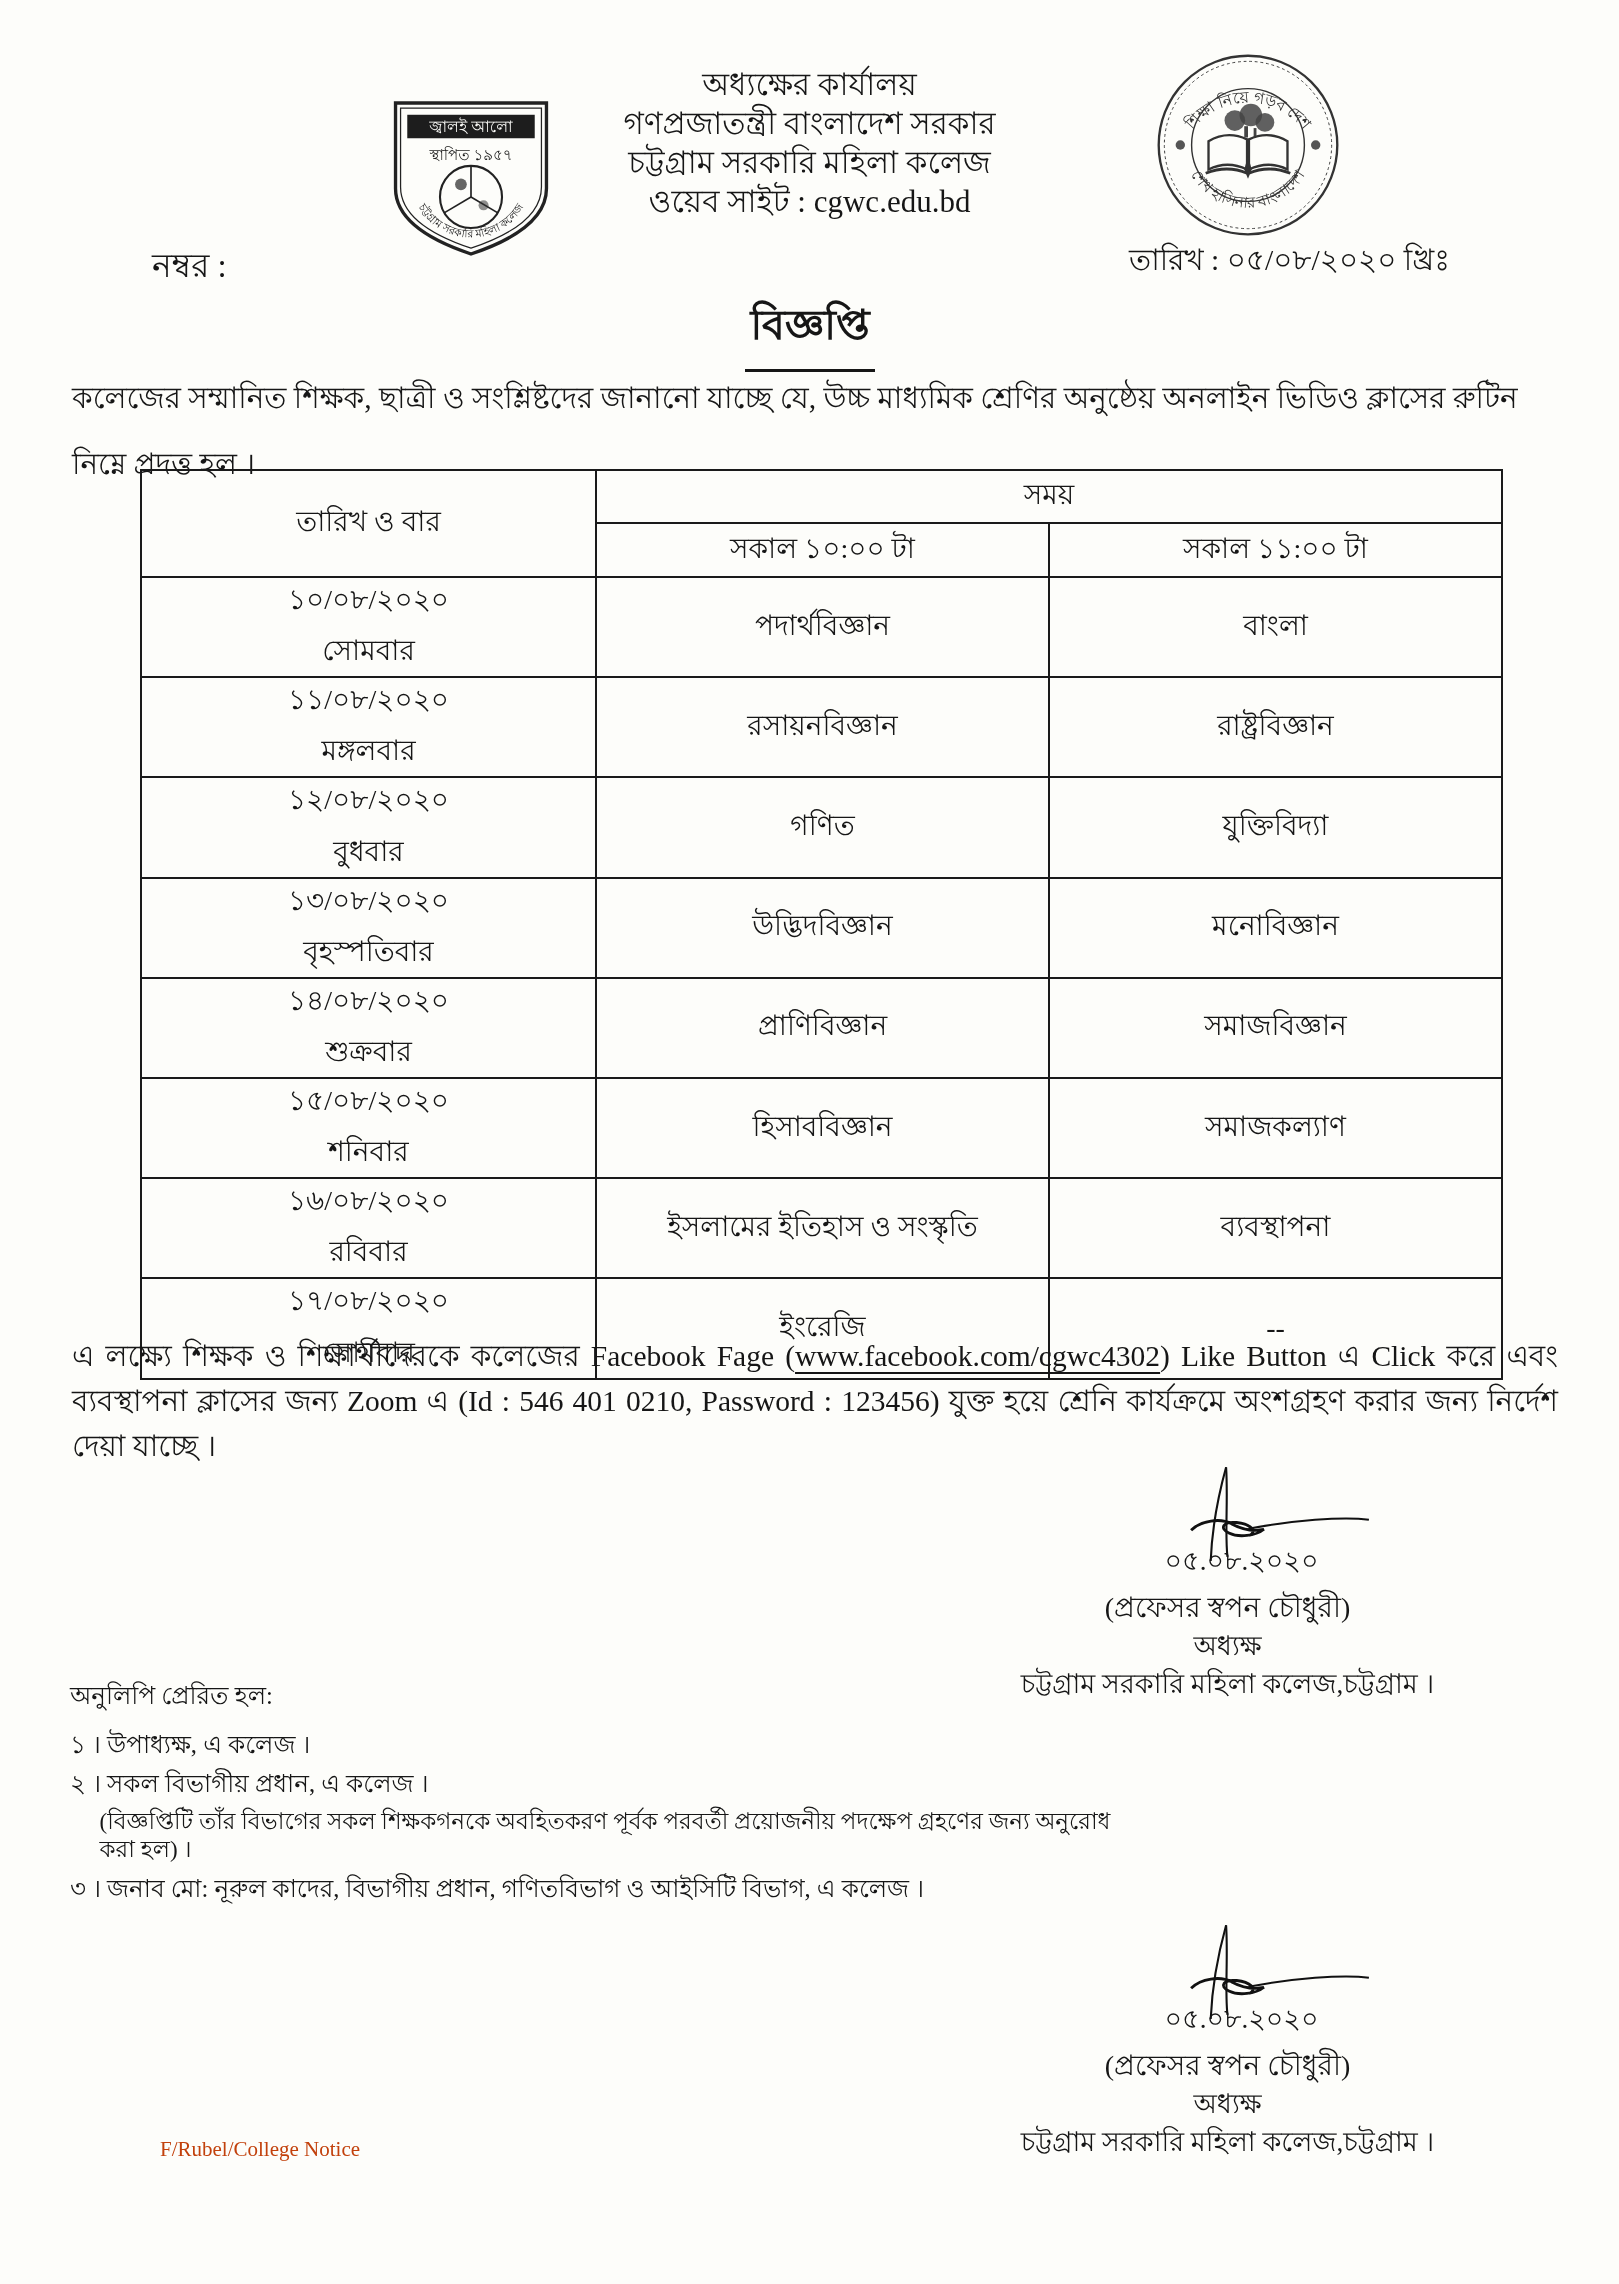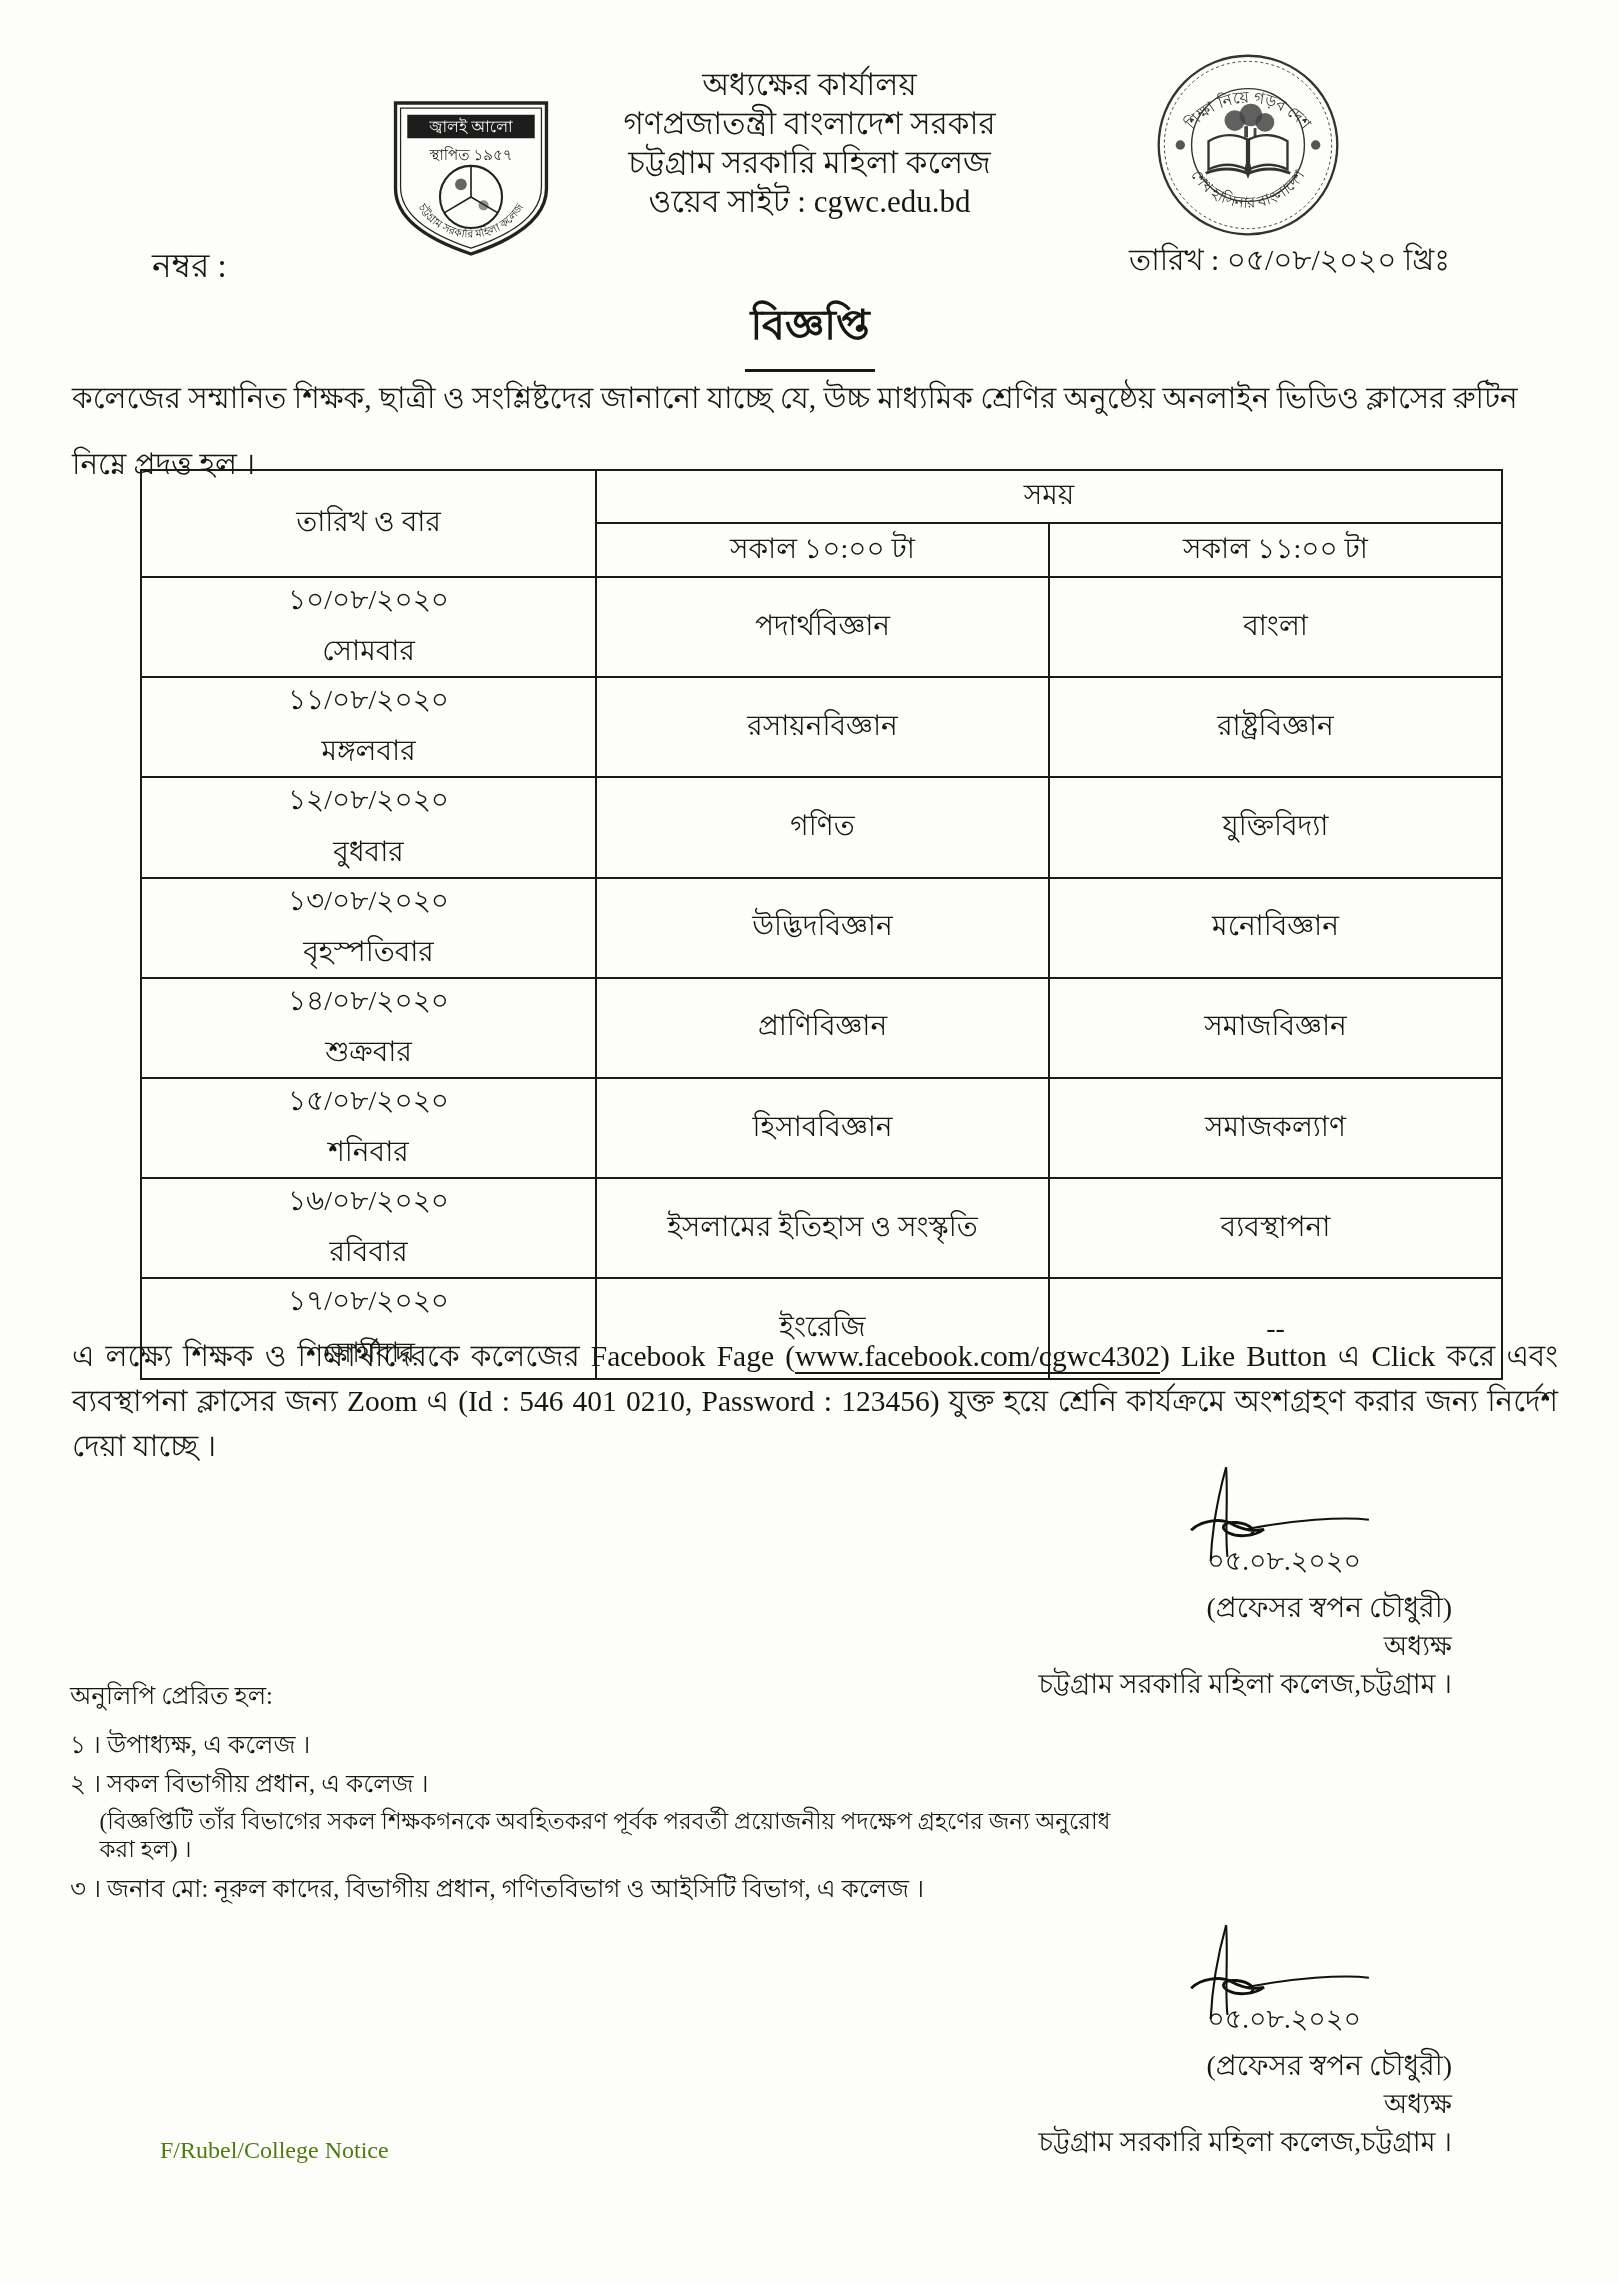--- a/index.html
+++ b/index.html
@@ -57,35 +57,35 @@
   .r-body td{height:96px;}
   .r-last td{height:88px;}
   .d2{margin-top:4.2px;}
   
   .note{
     position:absolute;left:72px;top:1334px;width:1486px;
     font-size:29.5px;line-height:45px;text-align:justify;
   }
   .note .lnk{text-decoration:underline;text-underline-offset:5.6px;}
   
-  .sig-block{position:absolute;width:449px;text-align:right;}
+  .sig-block{position:absolute;width:449px;text-align:center;}
   .sig1{left:1003px;top:1463px;}
   .sig2{left:1003px;top:1921px;}
   .sig-mark{display:block;margin:0 0 0 105px;}
   .sig-date{font-size:27px;margin:-28px 0 4.2px 119px;width:239px;}
   .sig-name{font-size:28px;line-height:38px;}
   .sig-title{font-size:27px;line-height:38px;}
   .sig-org{font-size:27px;line-height:38px;white-space:nowrap;}
   
   .dist{position:absolute;left:70px;top:1677px;width:1052px;font-size:24.6px;}
   .dist .hd{margin-bottom:14px;}
   .dist .it{margin-bottom:10.5px;line-height:28px;}
   .dist .sub{padding-left:29.5px;font-size:23px;}
   
-  .footer{position:absolute;left:160px;top:2137px;font-size:24px;color:#4d7c0f;}
+  .footer{position:absolute;left:160px;top:2137px;font-size:21px;color:#c2410c;}
   svg text{font-family:"Liberation Serif", serif;}
 </style>
 </head>
 <body>
 
 <div class="page">
 
   <svg class="crest" viewBox="0 0 200 192">
     <path d="M10 6 H190 V108 Q190 156 100 186 Q10 156 10 108 Z" fill="none" stroke="#222" stroke-width="4"></path>
     <path d="M16 12 H184 V106 Q184 151 100 179 Q16 151 16 106 Z" fill="none" stroke="#222" stroke-width="1.5"></path>

